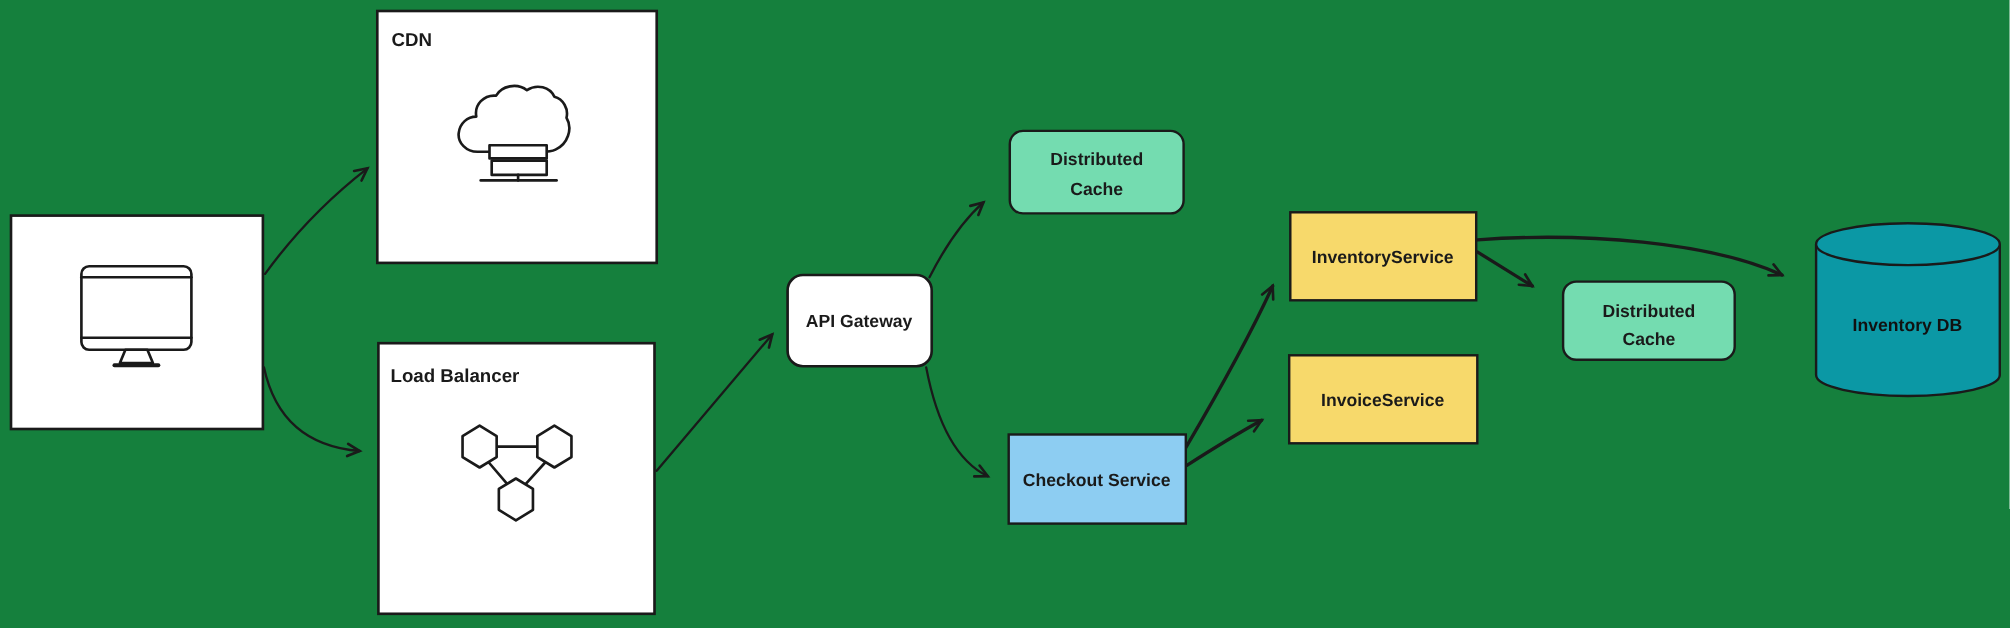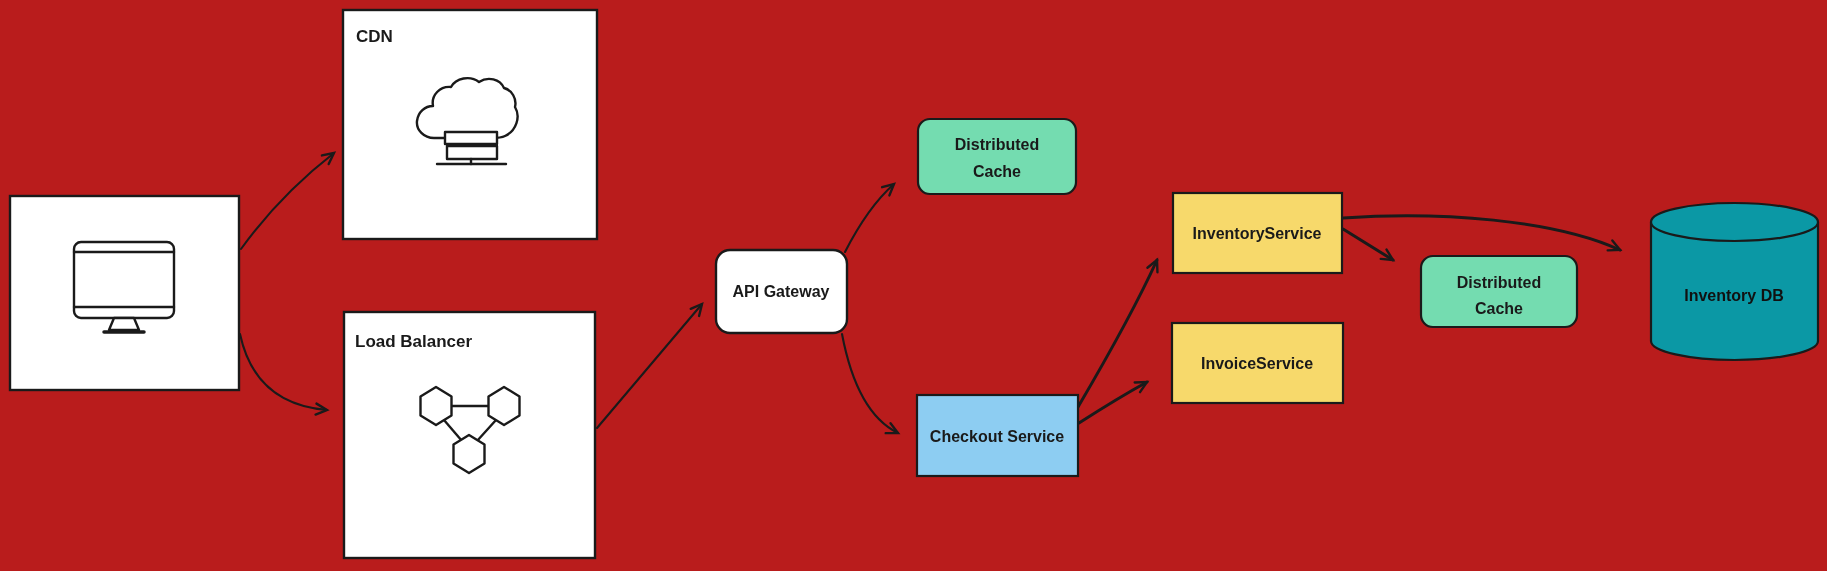--- a/index.html
+++ b/index.html
@@ -1,16 +1,16 @@
 <!DOCTYPE html>
 <html><head>
 <meta charset="utf-8">
 <style>
   html, body { margin: 0; padding: 0; background: #ffffff; }
-  .canvas-wrap { width: 1827px; height: 571px; background: #b91c1c; overflow: hidden; }
+  .canvas-wrap { width: 1827px; height: 571px; background: #15803d; overflow: hidden; }
   svg { display: block; }
   text {
     font-family: "Liberation Sans", "DejaVu Sans", sans-serif;
     font-weight: 700;
     fill: #1a1a1a;
   }
   .node-label { font-size: 16px; }
   .corner-label { font-size: 17px; }
   .shape { stroke: #1a1a1a; stroke-width: 2.2; }
   .white-shape { fill: #ffffff; stroke: #1a1a1a; stroke-width: 2.4; }

